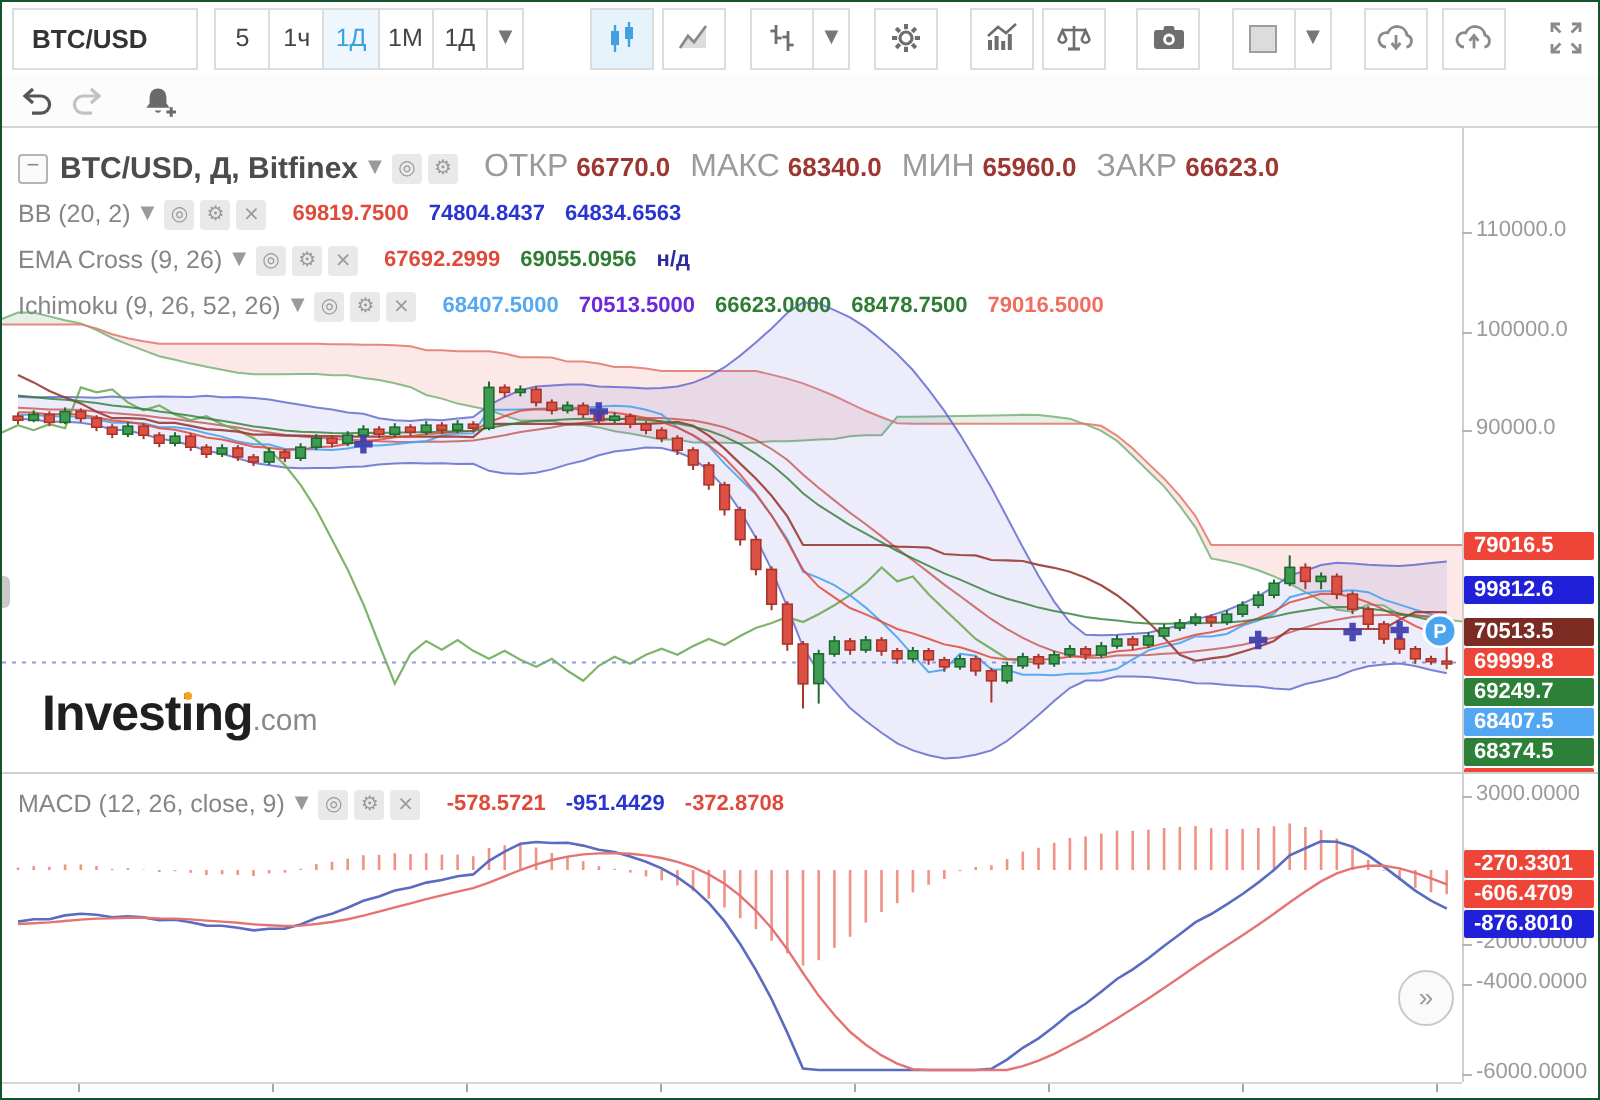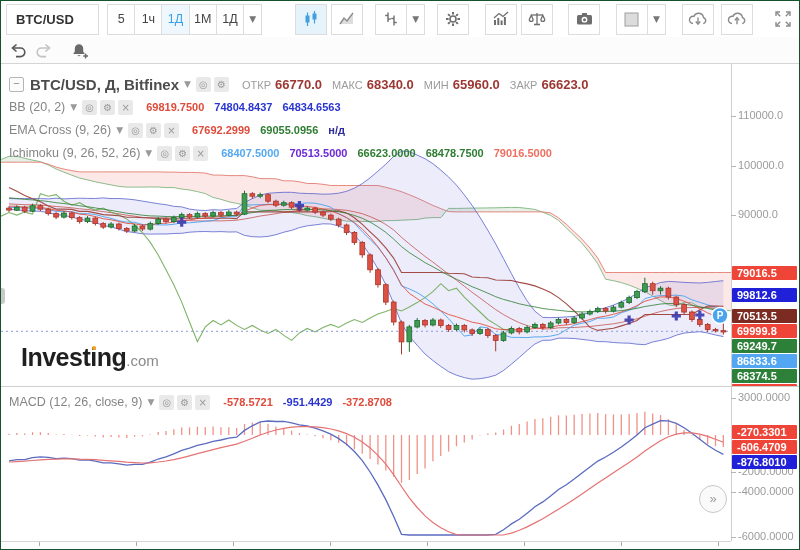--- a/index.html
+++ b/index.html
@@ -33,21 +33,21 @@
   #main-badges{position:absolute;top:62px;left:730px;width:70px;height:323px;overflow:hidden;pointer-events:none;}
   #main-badges .pbadge{left:1px;}
   
   .lrow{position:absolute;left:8px;display:flex;align-items:center;height:18px;white-space:nowrap;}
   .collapse-box{width:13px;height:13px;border:1px solid #b5b5b5;border-radius:2px;color:#8a8a8a;font-size:11px;line-height:11px;text-align:center;margin-right:6px;cursor:pointer;background:#fbfbfb;}
   .ltitle{font-size:15px;font-weight:bold;color:#4c4c4c;}
   .iname{font-size:12.5px;color:#858585;}
   .caret{color:#9a9a9a;font-size:9px;margin:0 5px;font-family:"DejaVu Sans",sans-serif;cursor:pointer;}
   .lbtn{width:15px;height:15px;background:#e9e9e9;border-radius:2px;color:#9a9a9a;font-size:10px;line-height:15px;text-align:center;margin-right:3px;cursor:pointer;font-family:"DejaVu Sans",sans-serif;}
   .opair{margin-left:10px;}
-  .olab{font-size:11px;color:#9b9b9b;}
+  .olab{font-size:16px;color:#9b9b9b;}
   .oval{font-size:13px;font-weight:bold;color:#9c3732;margin-left:4px;}
   .ival{font-size:11px;font-weight:bold;margin-left:10px;}
   
   #watermark{position:absolute;top:342px;left:20px;pointer-events:none;}
   #watermark .brand{font-size:25px;font-weight:bold;color:#1f1f1f;letter-spacing:-0.5px;}
   #watermark .oi{position:relative;}
   #watermark .oi::before{content:'';position:absolute;top:2.5px;left:1.5px;width:4.5px;height:4.5px;border-radius:50%;background:#f7a21a;}
   #watermark .tld{font-size:15px;color:#8a8a8a;font-weight:normal;}
   
   #more-btn{position:absolute;top:484px;left:698px;width:26px;height:26px;border:1px solid #c8c8c8;border-radius:50%;background:#fafafa;color:#9a9a9a;font-size:13px;text-align:center;line-height:25px;cursor:pointer;}
@@ -612,19 +612,19 @@
       <div class="pbadge" style="top: 424px; background: rgb(239, 68, 56);">-270.3301</div>
       <div class="pbadge" style="top: 439px; background: rgb(239, 68, 56);">-606.4709</div>
       <div class="pbadge" style="top: 454px; background: rgb(32, 32, 216);">-876.8010</div>
     </div>
   <div id="main-badges">
       <div class="pbadge" style="top: 203px; background: rgb(239, 68, 56);">79016.5</div>
       <div class="pbadge" style="top: 225px; background: rgb(32, 32, 216);">99812.6</div>
       <div class="pbadge" style="top: 246px; background: rgb(123, 43, 34);">70513.5</div>
       <div class="pbadge" style="top: 261px; background: rgb(239, 68, 56);">69999.8</div>
       <div class="pbadge" style="top: 276px; background: rgb(44, 128, 56);">69249.7</div>
-      <div class="pbadge" style="top: 291px; background: rgb(83, 166, 242);">86833.6</div>
+      <div class="pbadge" style="top: 291px; background: rgb(83, 166, 242);">68407.5</div>
       <div class="pbadge" style="top: 306px; background: rgb(44, 128, 56);">68374.5</div>
       <div class="pbadge" style="top: 321px; background: rgb(239, 68, 56);">66623.0</div>
     </div>
 
   <div id="more-btn"><span>»</span></div>
 </div>
 
 </body></html>

